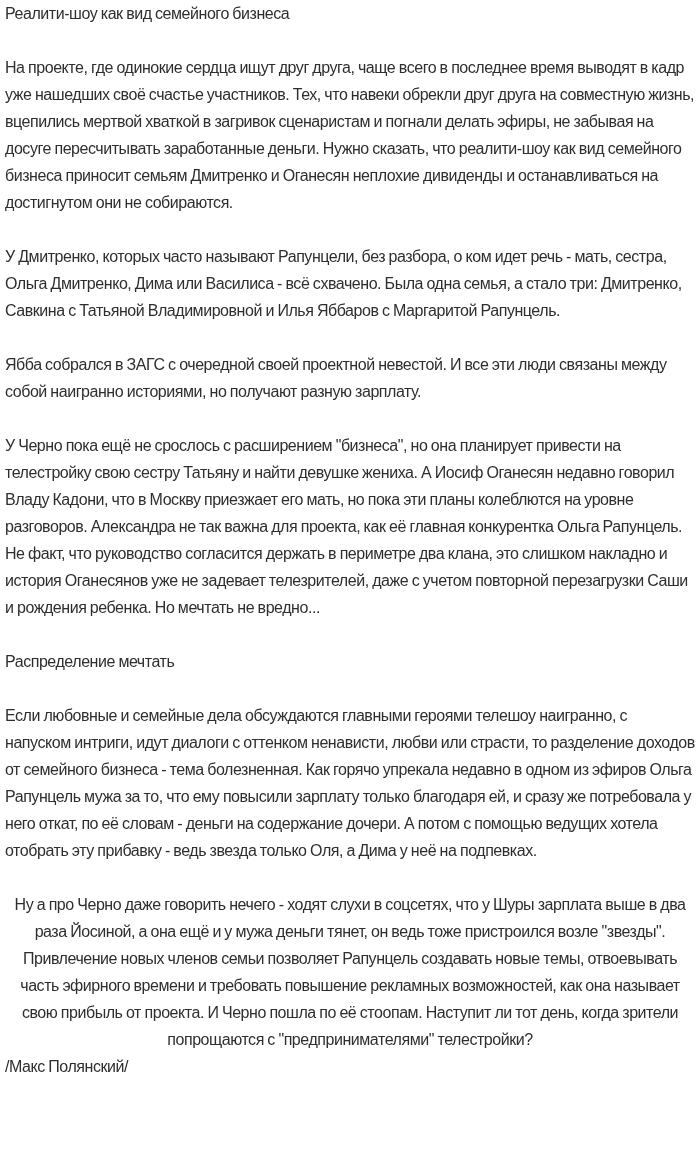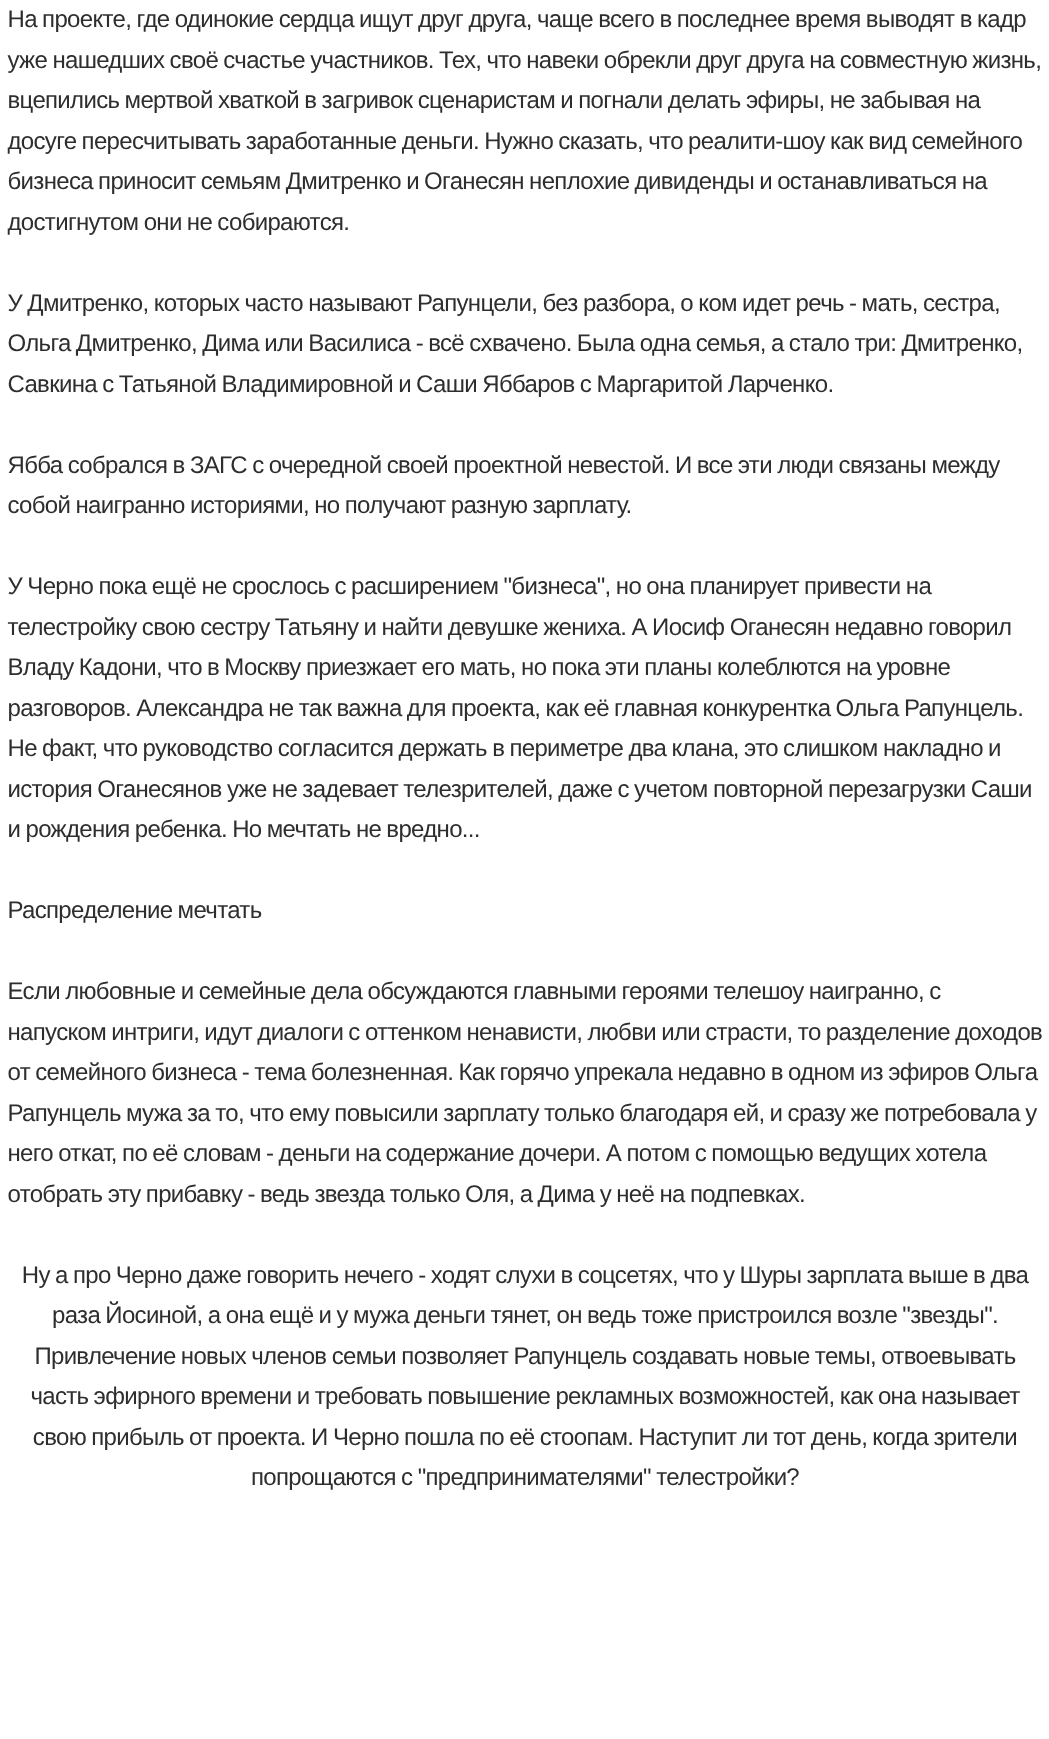--- a/index.html
+++ b/index.html
@@ -18,25 +18,27 @@
   .article .title { margin: 0 0 27px 0; font-weight: normal; font-size: 16px; }
   .article .subtitle { margin: 0 0 27px 0; font-weight: normal; font-size: 16px; }
   .article .byline { margin: 0; }
   .pad-top { height: 0px; }
 </style>
 </head>
 <body>
 
 <div class="article">
   <div class="pad-top"></div>
+  <p class="title">Реалити-шоу как вид семейного бизнеса</p>
 
   <p>На проекте, где одинокие сердца ищут друг друга, чаще всего в последнее время выводят в кадр уже нашедших своё счастье участников. Тех, что навеки обрекли друг друга на совместную жизнь, вцепились мертвой хваткой в загривок сценаристам и погнали делать эфиры, не забывая на досуге пересчитывать заработанные деньги. Нужно сказать, что реалити-шоу как вид семейного бизнеса приносит семьям Дмитренко и Оганесян неплохие дивиденды и останавливаться на достигнутом они не собираются.</p>
-  <p>У Дмитренко, которых часто называют Рапунцели, без разбора, о ком идет речь - мать, сестра, Ольга Дмитренко, Дима или Василиса - всё схвачено. Была одна семья, а стало три: Дмитренко, Савкина с Татьяной Владимировной и Саши Яббаров с Маргаритой Ларченко.</p>
+  <p>У Дмитренко, которых часто называют Рапунцели, без разбора, о ком идет речь - мать, сестра, Ольга Дмитренко, Дима или Василиса - всё схвачено. Была одна семья, а стало три: Дмитренко, Савкина с Татьяной Владимировной и Илья Яббаров с Маргаритой Рапунцель.</p>
   <p>Ябба собрался в ЗАГС с очередной своей проектной невестой. И все эти люди связаны между собой наигранно историями, но получают разную зарплату.</p>
   <p>У Черно пока ещё не срослось с расширением "бизнеса", но она планирует привести на телестройку свою сестру Татьяну и найти девушке жениха. А Иосиф Оганесян недавно говорил Владу Кадони, что в Москву приезжает его мать, но пока эти планы колеблются на уровне разговоров. Александра не так важна для проекта, как её главная конкурентка Ольга Рапунцель. Не факт, что руководство согласится держать в периметре два клана, это слишком накладно и история Оганесянов уже не задевает телезрителей, даже с учетом повторной перезагрузки Саши и рождения ребенка. Но мечтать не вредно...</p>
 
   <p class="subtitle">Распределение мечтать</p>
 
   <p>Если любовные и семейные дела обсуждаются главными героями телешоу наигранно, с напуском интриги, идут диалоги с оттенком ненависти, любви или страсти, то разделение доходов от семейного бизнеса - тема болезненная. Как горячо упрекала недавно в одном из эфиров Ольга Рапунцель мужа за то, что ему повысили зарплату только благодаря ей, и сразу же потребовала у него откат, по её словам - деньги на содержание дочери. А потом с помощью ведущих хотела отобрать эту прибавку - ведь звезда только Оля, а Дима у неё на подпевках.</p>
   <p class="tight">Ну а про Черно даже говорить нечего - ходят слухи в соцсетях, что у Шуры зарплата выше в два раза Йосиной, а она ещё и у мужа деньги тянет, он ведь тоже пристроился возле "звезды".</p>
   <p class="tight">Привлечение новых членов семьи позволяет Рапунцель создавать новые темы, отвоевывать часть эфирного времени и требовать повышение рекламных возможностей, как она называет свою прибыль от проекта. И Черно пошла по её стоопам. Наступит ли тот день, когда зрители попрощаются с "предпринимателями" телестройки?</p>
 
+  <p class="byline">/Макс Полянский/</p>
 </div>
 
 </body></html>

